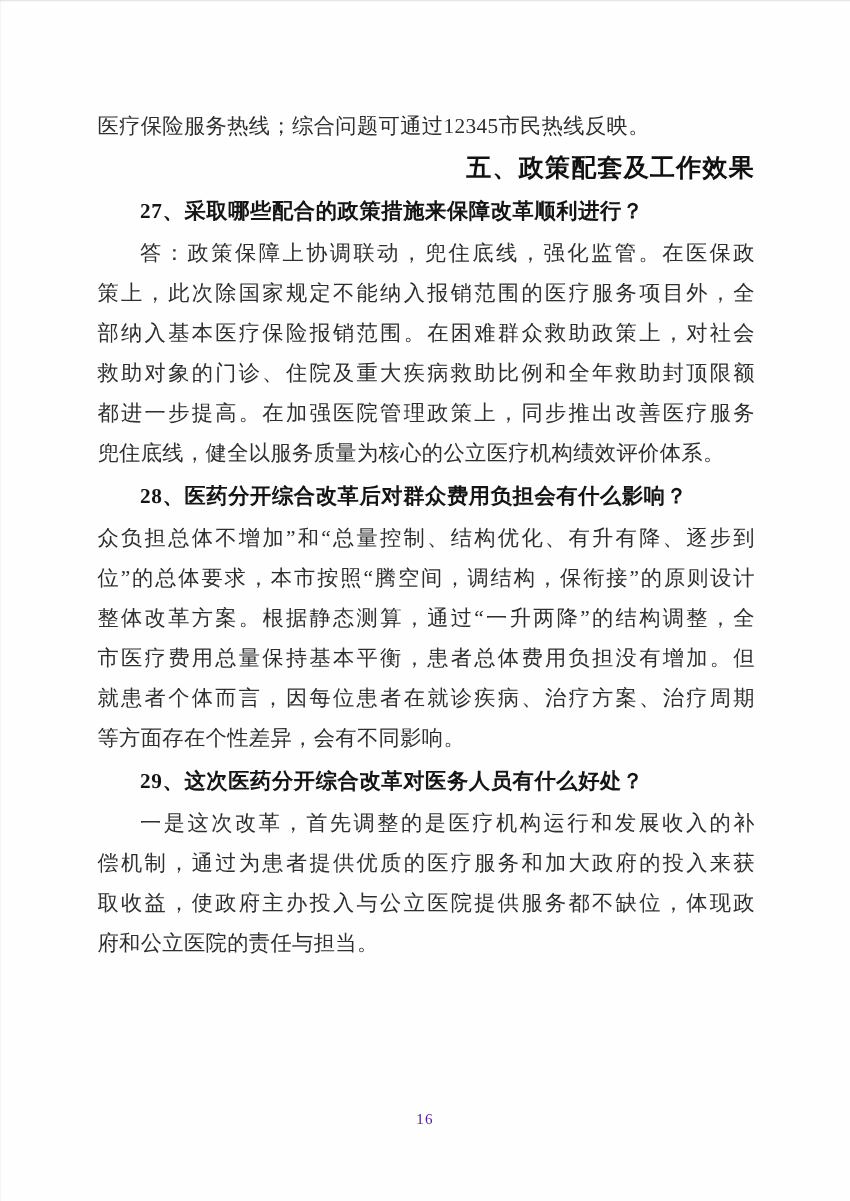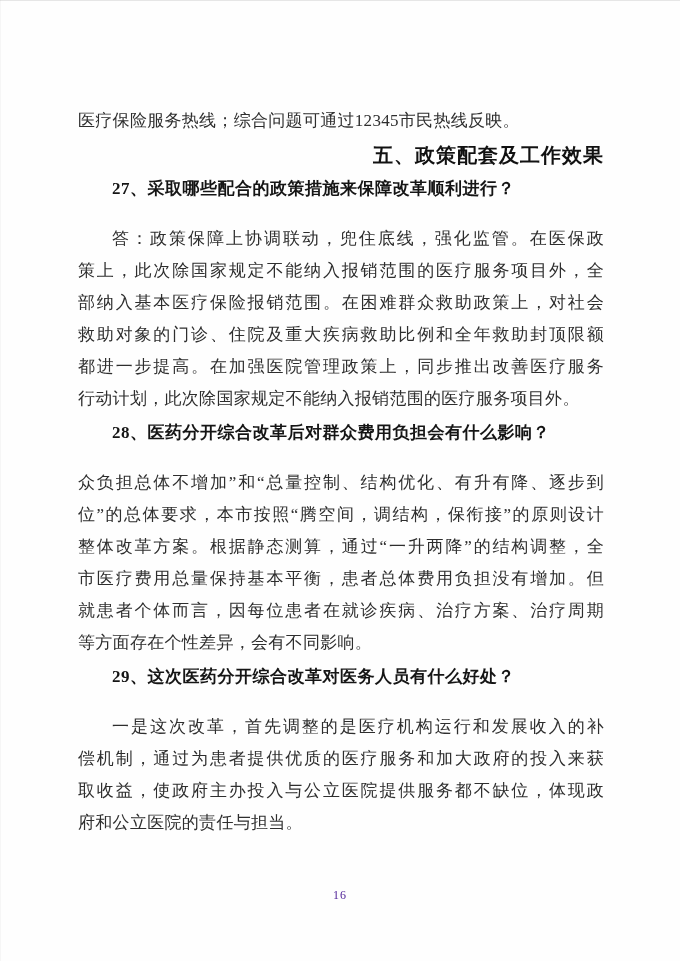--- a/index.html
+++ b/index.html
@@ -26,21 +26,21 @@
   
   .para { font-size: 17px; line-height: 32px; }
   .tline {
     text-align: justify;
     text-align-last: justify;
     white-space: nowrap;
     letter-spacing: 0.3px;
   }
   .tline.lastline { text-align-last: left; }
   .tline.first { text-indent: 2em; }
-  .para.no-indent .tline.first { text-indent: 0; margin-top: 20px; }
+  .para.no-indent .tline.first { text-indent: 0; }
 
   
   .section-heading {
     margin-top: 2px;
     padding-left: 35px;
     font-family: "Liberation Sans", "DejaVu Sans", sans-serif;
     font-weight: 700;
     font-size: 20px;
     line-height: 32px;
     color: #111111;
@@ -52,21 +52,21 @@
   .question {
     margin-top: 2px;
     padding-left: 34px;
     font-weight: 700;
     font-size: 17px;
     line-height: 32px;
     color: #151515;
     white-space: nowrap;
     letter-spacing: 0.5px;
   }
-  .answer { margin-top: 18px; }
+  .answer { margin-top: 2px; }
   .cont-line { margin-top: 0; }
   .answer-multi { margin-top: 0; }
 
   .footer {
     position: absolute;
     left: 0;
     top: 888px;
     width: 680px;
     text-align: center;
     font-size: 12px;
@@ -87,21 +87,21 @@
     <div class="section-heading">五、政策配套及工作效果</div>
 
     <div class="question">27、采取哪些配合的政策措施来保障改革顺利进行？</div>
 
     <div class="para answer">
         <div class="tline first">答：政策保障上协调联动，兜住底线，强化监管。在医保政</div>
         <div class="tline">策上，此次除国家规定不能纳入报销范围的医疗服务项目外，全</div>
         <div class="tline">部纳入基本医疗保险报销范围。在困难群众救助政策上，对社会</div>
         <div class="tline">救助对象的门诊、住院及重大疾病救助比例和全年救助封顶限额</div>
         <div class="tline">都进一步提高。在加强医院管理政策上，同步推出改善医疗服务</div>
-        <div class="tline lastline">行动计划，此次除国家规定不能纳入报销范围的医疗服务项目外。</div>
+        <div class="tline lastline">兜住底线，健全以服务质量为核心的公立医疗机构绩效评价体系。</div>
       </div>
 
     <div class="question">28、医药分开综合改革后对群众费用负担会有什么影响？</div>
 
     <div class="para answer">
         <div class="tline">众负担总体不增加”和“总量控制、结构优化、有升有降、逐步到</div>
         <div class="tline">位”的总体要求，本市按照“腾空间，调结构，保衔接”的原则设计</div>
         <div class="tline">整体改革方案。根据静态测算，通过“一升两降”的结构调整，全</div>
         <div class="tline">市医疗费用总量保持基本平衡，患者总体费用负担没有增加。但</div>
         <div class="tline">就患者个体而言，因每位患者在就诊疾病、治疗方案、治疗周期</div>

